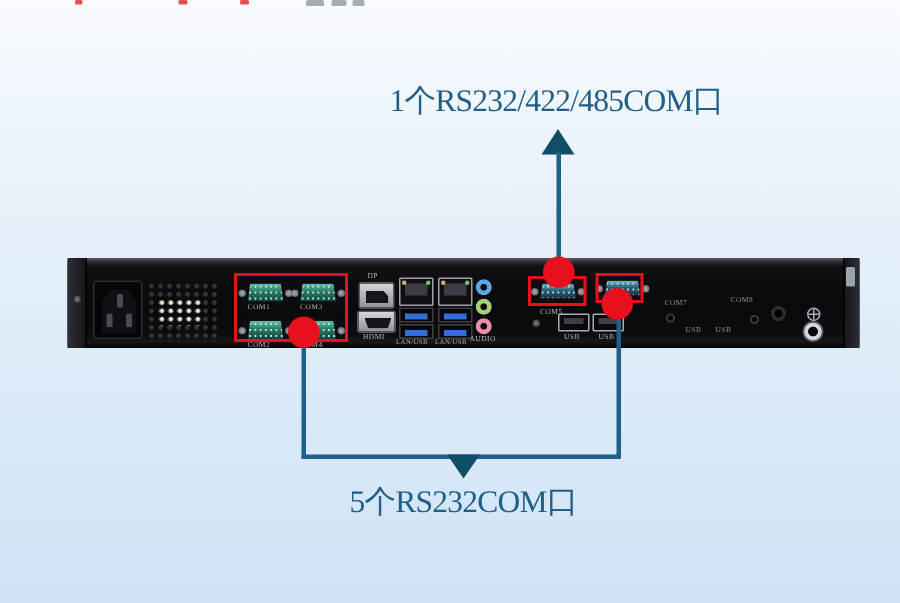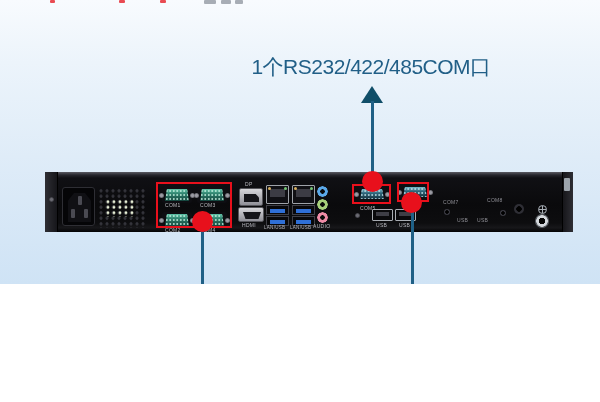--- a/index.html
+++ b/index.html
@@ -1,21 +1,21 @@
 <!DOCTYPE html>
 <html style="--highlight-red: #e8101c; --annotation-text: #215f87; --callout-line: #1f6086; --callout-arrow: #104e68; --background-top: #f8fbfe; --background-bottom: #cfe3f5;"><head>
 <meta charset="utf-8">
 <style>
   :root{
     --highlight-red:#e8101c; --annotation-text:#215f87; --callout-line:#1f6086;
     --callout-arrow:#104e68; --background-top:#f8fbfe; --background-bottom:#cfe3f5;
   }
   html,body{margin:0;padding:0;}
-  #stage{position:relative;width:600px;height:284px;overflow:hidden;
-    font-family:Liberation Sans, sans-serif;
+  #stage{position:relative;width:600px;height:402px;overflow:hidden;
+    font-family:Liberation Serif, serif;
     background:linear-gradient(180deg,var(--background-top) 0%,#ecf4fb 22%,#dfecf8 55%,var(--background-bottom) 100%);}
   #stage *{position:absolute;box-sizing:border-box;}
 
   
   .frag{top:0;height:3px;background:#e94b52;border-radius:1px;}
   .frag.g{height:4px;background:#a7adb5;}
 
   
   .callout-label{font-size:21px;color:var(--annotation-text);white-space:nowrap;
     transform:translateX(-50%);letter-spacing:-0.5px;}
@@ -253,17 +253,18 @@
     <div class="bighole"></div>
 
     <div class="gnd"></div>
     <div class="barrel"></div>
   </div>
 
   <div class="cline br-left"></div>
   <div class="cline br-right"></div>
   <div class="cline br-h"></div>
   <div class="arrow arrow-down"></div>
+  <div class="callout-label lbl-bottom">5个RS232COM口</div>
 
   <div class="red-dot dot1"></div>
   <div class="red-dot dot2"></div>
   <div class="red-dot dot3"></div>
 </div>
 
 </body></html>

